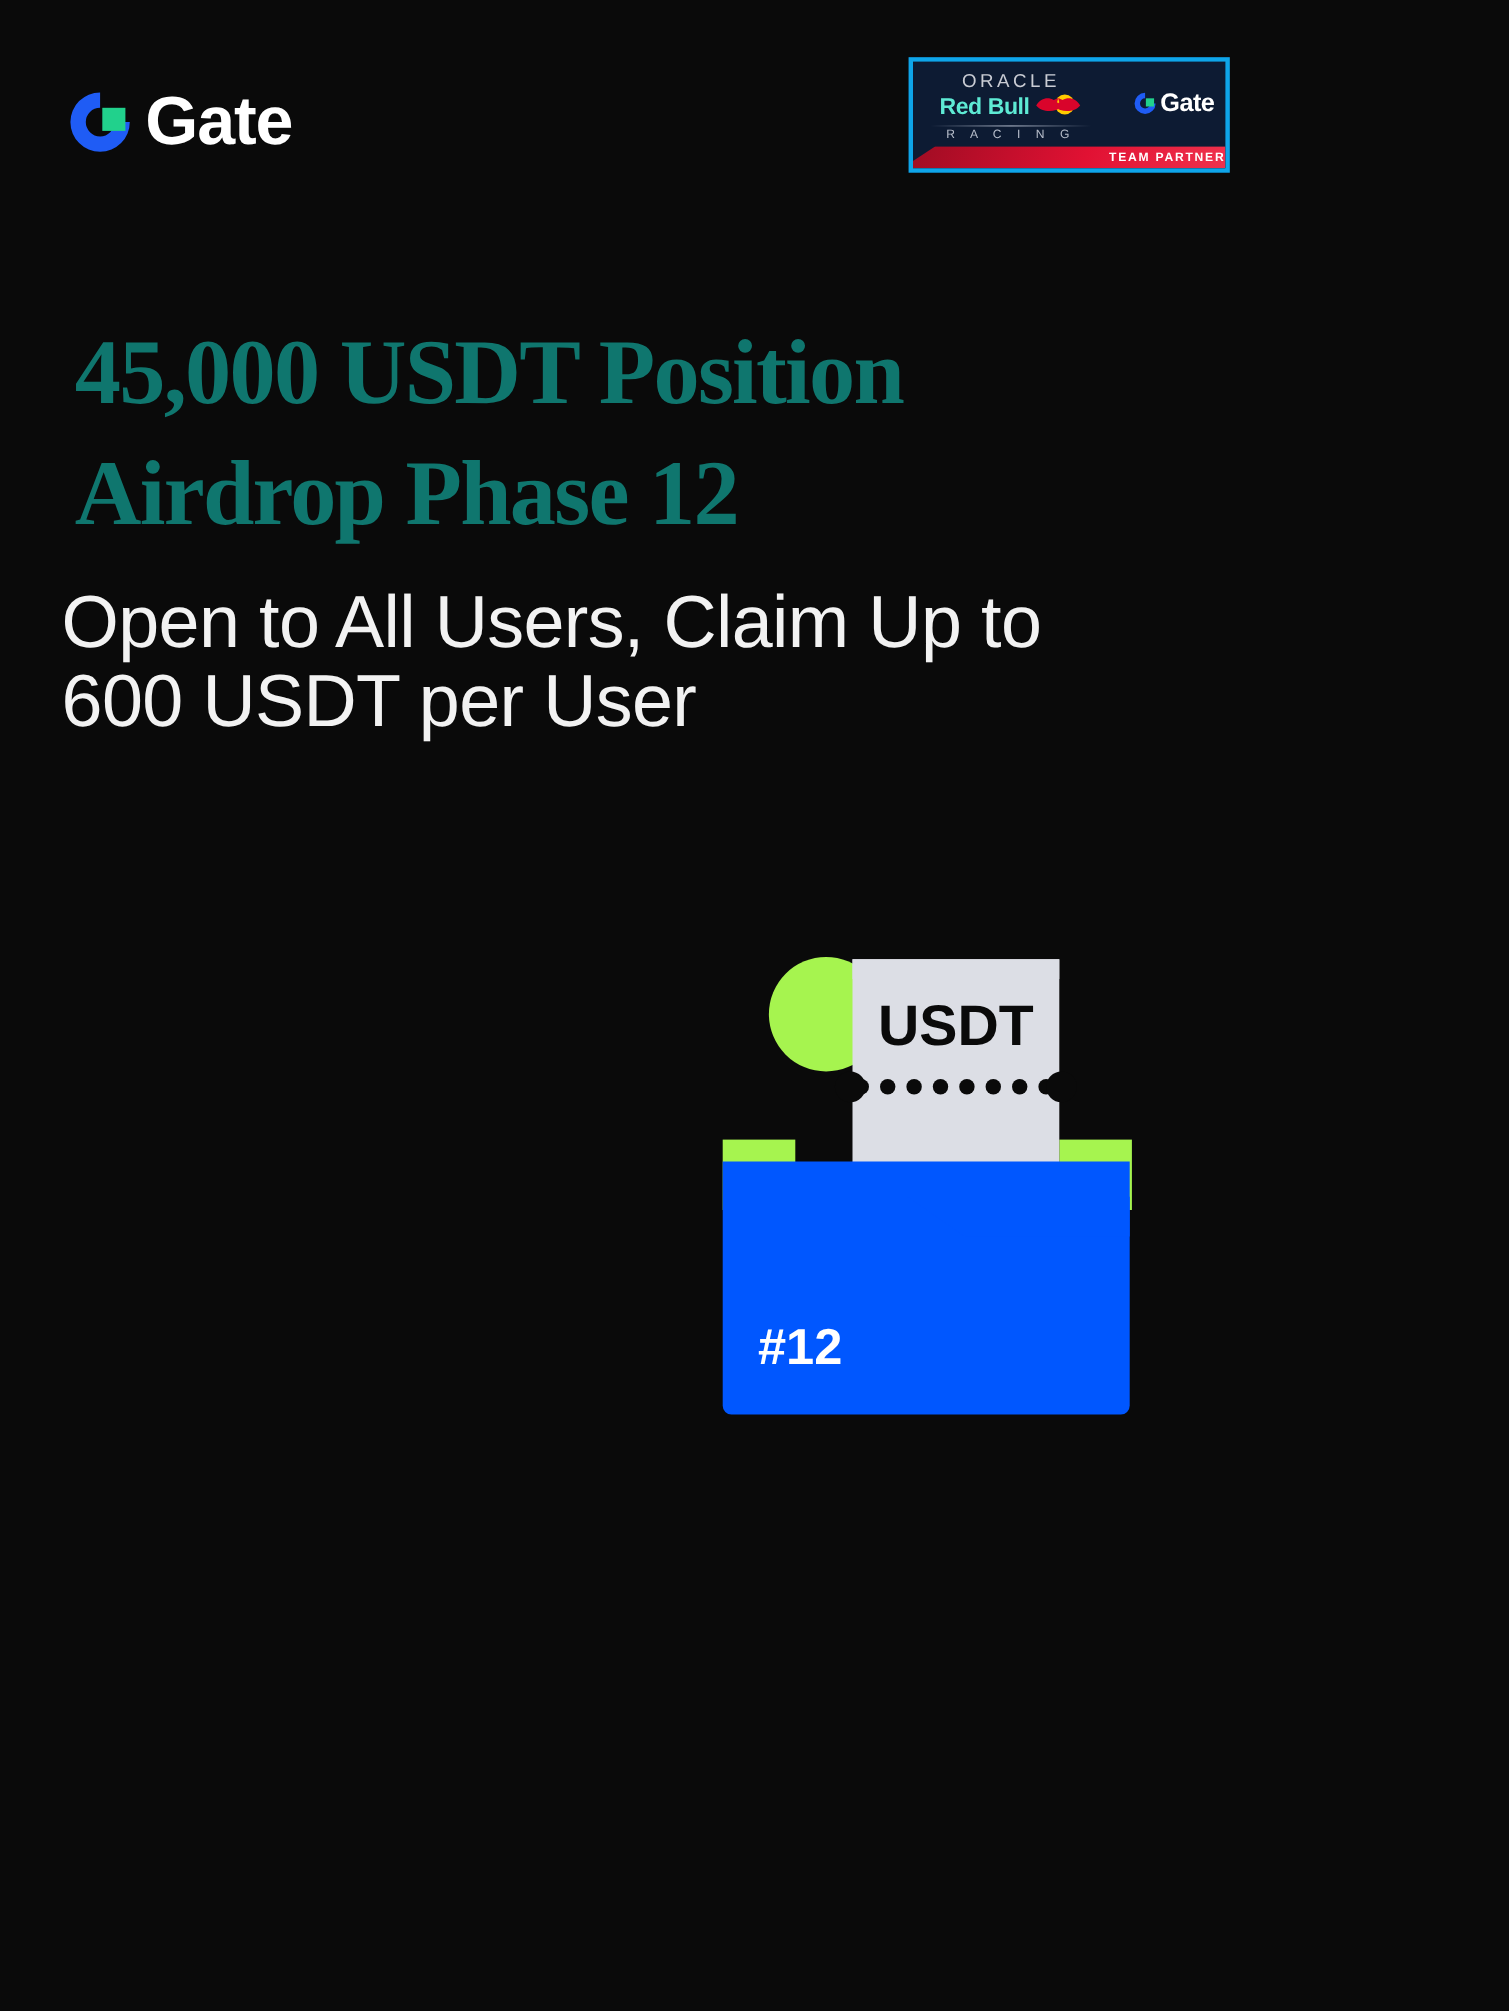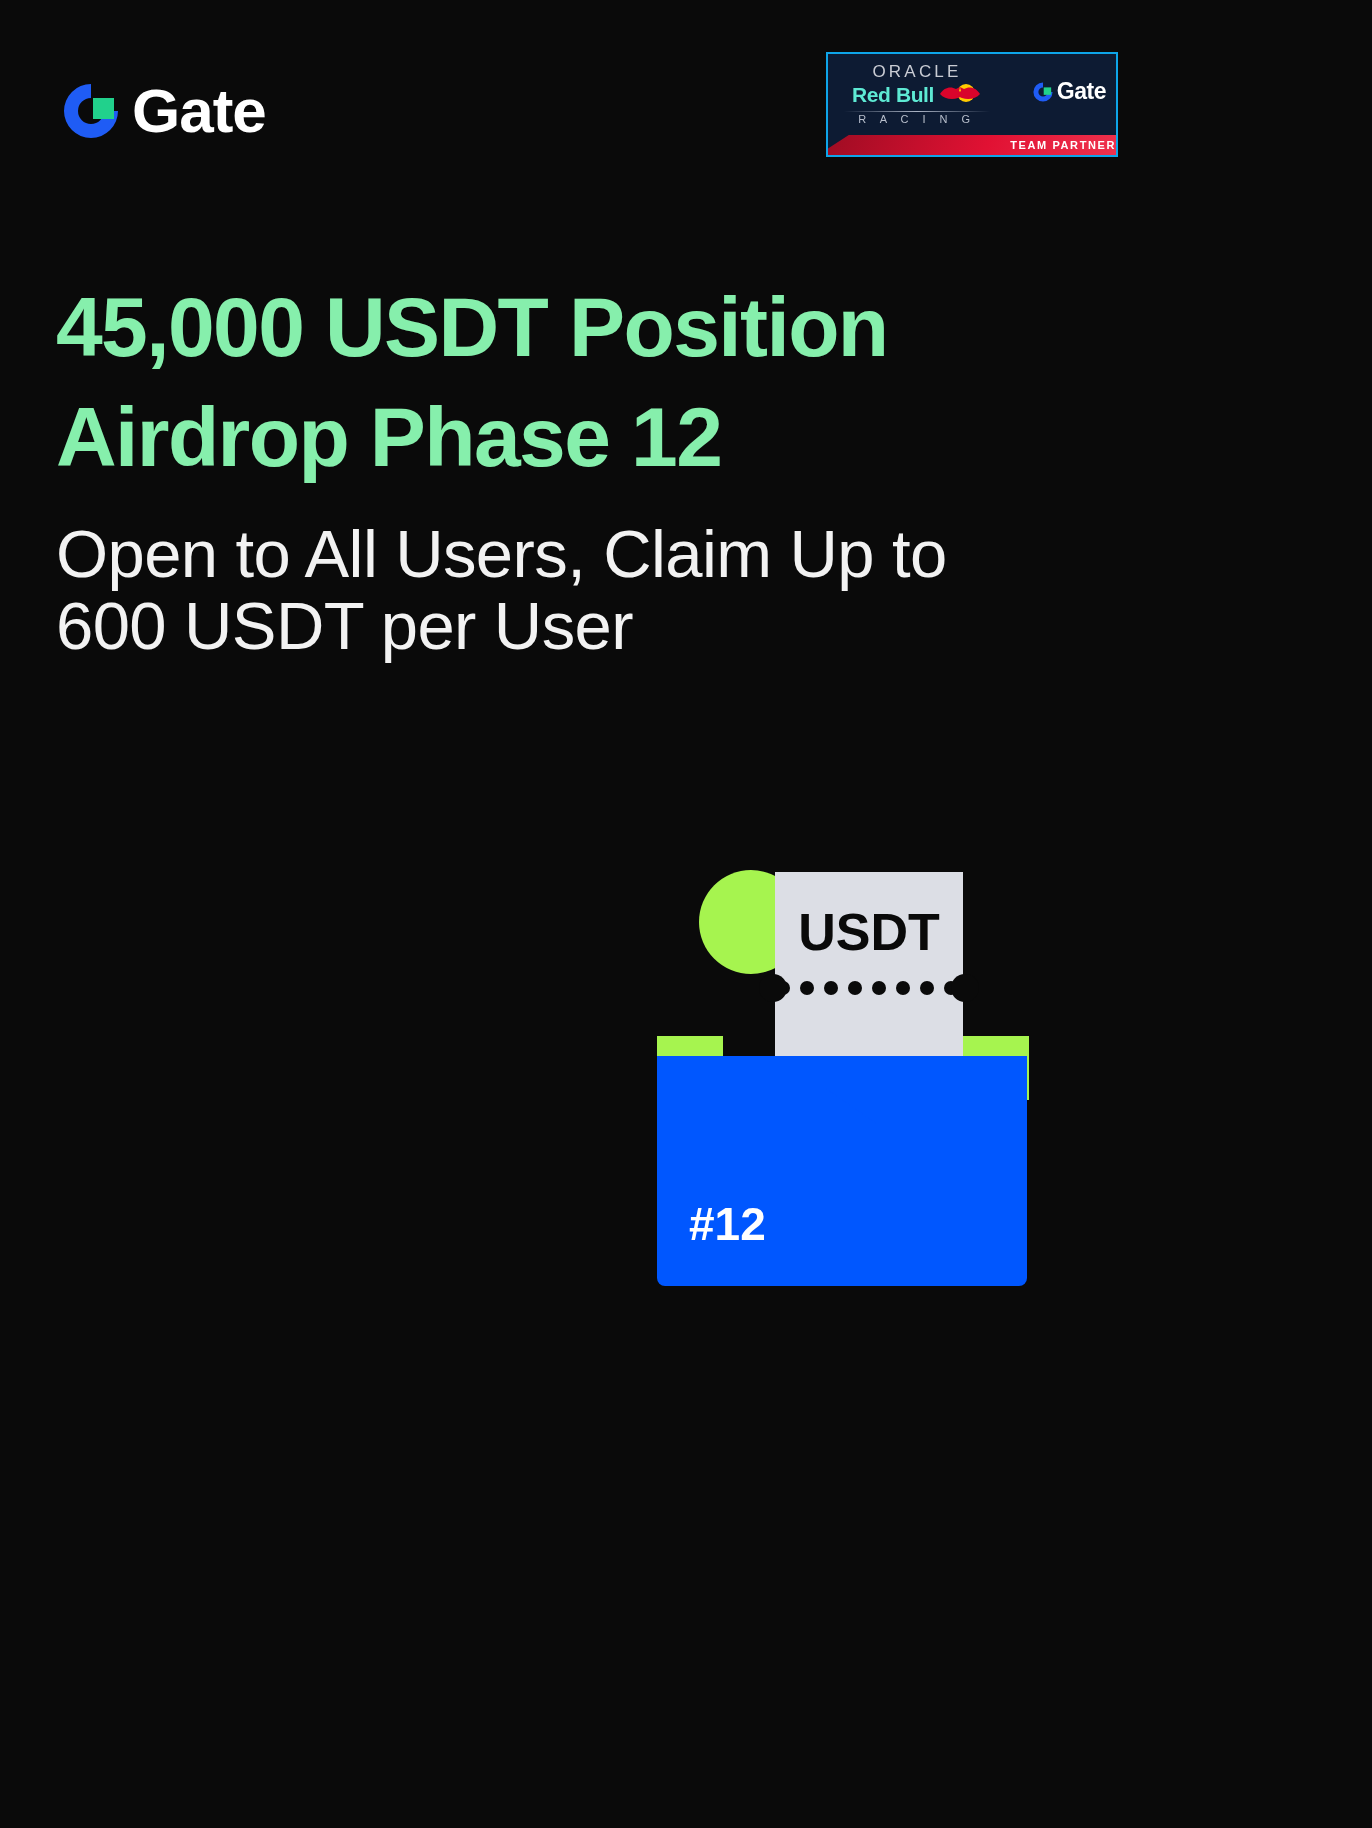--- a/index.html
+++ b/index.html
@@ -49,21 +49,21 @@
   }
 
   
   .partner-badge {
     position: absolute;
     left: 826px;
     top: 52px;
     width: 292px;
     height: 105px;
     background: #0d1b33;
-    border: 2px solid #0ea5e9;
+    border: 4px solid #0ea5e9;
     overflow: hidden;
     box-sizing: border-box;
   }
   .pb-inner {
     position: absolute;
     inset: 0;
     display: flex;
     align-items: flex-start;
   }
   .pb-rbr {
@@ -156,25 +156,25 @@
   .hero {
     position: absolute;
     left: 56px;
     top: 272px;
     width: 1010px;
   }
   .hero-title {
     font-size: 84px;
     line-height: 110px;
     font-weight: 700;
-    color: #86efac;
+    color: #0f766e;
     letter-spacing: -1.6px;
-    margin: 0;
+    margin: 12px;
     max-width: 860px;
-    font-family: Liberation Sans, sans-serif;
+    font-family: Liberation Serif, serif;
   }
   .hero-subtitle {
     font-size: 67px;
     line-height: 72px;
     font-weight: 400;
     color: #f2f2f2;
     letter-spacing: -0.6px;
     margin: 26px 0 0 0;
     max-width: 1000px;
     font-family: "Liberation Sans", sans-serif;

